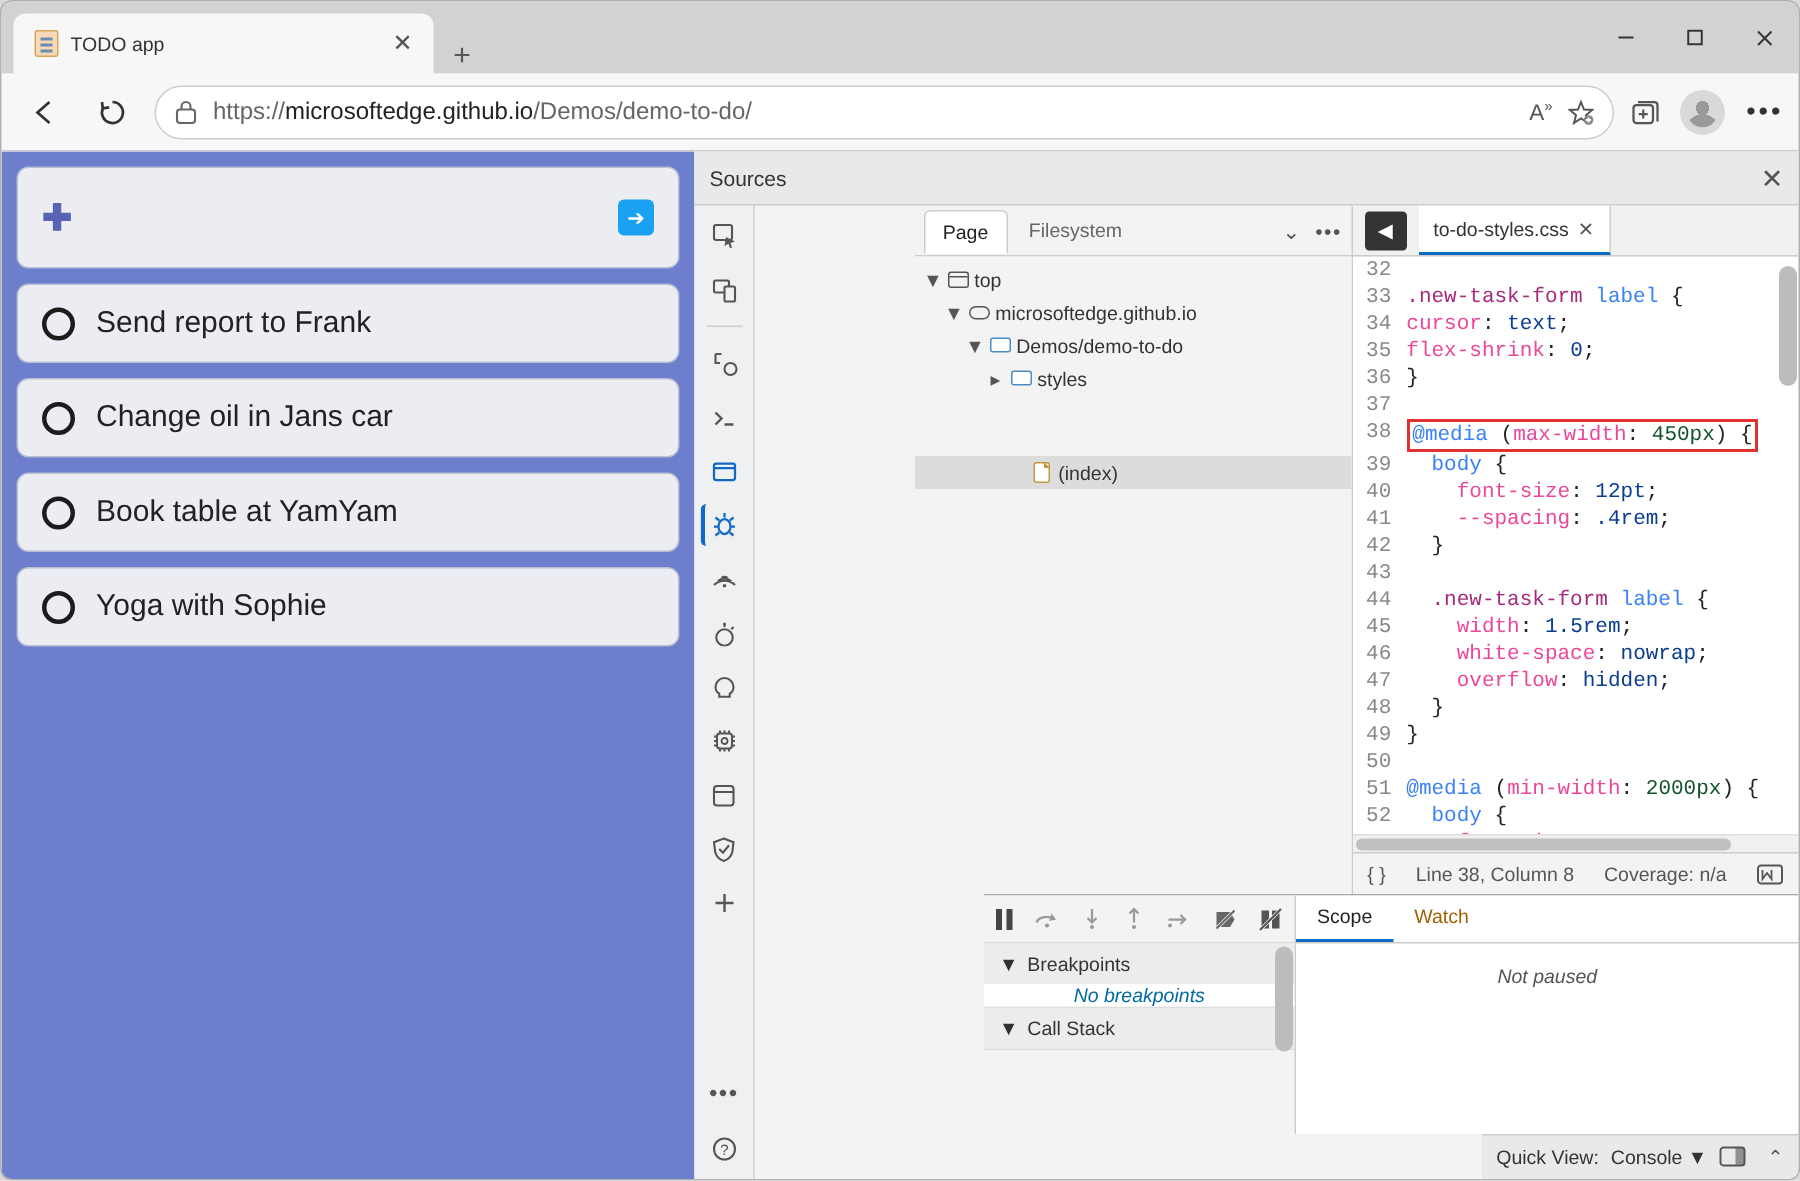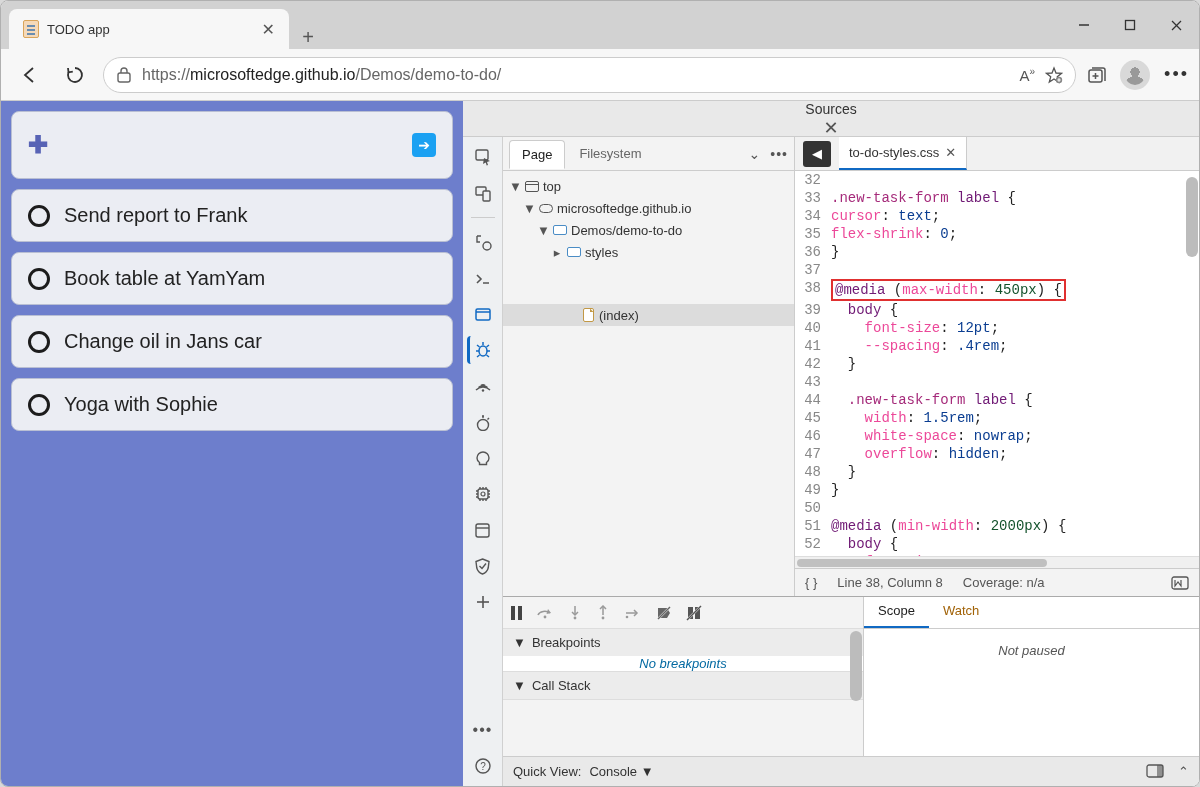--- a/index.html
+++ b/index.html
@@ -32,31 +32,31 @@
 .app { width: 462px; background: #6d7ecc; padding: 10px; overflow: auto; }
 .card { background: #ebedf3; border: 1px solid #b9bfd3; border-radius: 8px; padding: 14px 16px; margin-bottom: 10px; display: flex; align-items: center; gap: 14px; }
 .card.header { justify-content: space-between; height: 68px; }
 .plus-icon { color: #5863b5; font-size: 24px; font-weight: bold; }
 .arrow-btn { width: 24px; height: 24px; background: #1ba1f2; border-radius: 4px; display: flex; align-items: center; justify-content: center; color: #fff; font-size: 14px; }
 .task-circle { width: 22px; height: 22px; border: 3px solid #1c1c1c; border-radius: 50%; flex-shrink: 0; }
 .task-text { font-size: 20px; color: #222; }
 
 
 .devtools { flex: 1; display: flex; flex-direction: column; background: #f3f3f3; }
-.dt-header { display: flex; align-items: center; height: 36px; padding: 0 10px; background: #e9e9e9; border-bottom: 1px solid #ccc; flex-direction: column; }
+.dt-header { display: flex; align-items: center; height: 36px; padding: 0 10px; background: #e9e9e9; border-bottom: 1px solid #ccc; }
 .dt-header .title { font-size: 14px; flex: 1; }
 .dt-close { font-size: 18px; color: #555; }
 
 .dt-main { display: flex; flex: 1; overflow: hidden; }
 .dt-rail { width: 40px; background: #eef0f2; border-right: 1px solid #d0d0d0; display: flex; flex-direction: column; align-items: center; padding: 6px 0; gap: 8px; }
 .rail-icon { width: 28px; height: 28px; display: flex; align-items: center; justify-content: center; color: #555; border-radius: 4px; font-size: 16px; }
 .rail-icon.active { color: #1069c3; }
 .rail-spacer { flex: 1; }
 
-.dt-body { flex: 1; display: flex; flex-direction: column; }
+.dt-body { flex: 1; display: flex; flex-direction: column; align-items: flex-end; }
 .dt-top { flex: 1; display: flex; overflow: hidden; }
 
 .nav-panel { width: 292px; border-right: 1px solid #ccc; display: flex; flex-direction: column; background: #f3f3f3; }
 .nav-tabs { display: flex; align-items: center; height: 34px; border-bottom: 1px solid #ccc; padding: 0 6px; gap: 2px; }
 .nav-tab { padding: 6px 12px; font-size: 13px; color: #666; border-radius: 4px 4px 0 0; }
 .nav-tab.active { background: #fff; border: 1px solid #ccc; border-bottom-color: #fff; color: #222; margin-bottom: -1px;}
 .nav-overflow { margin-left: auto; display: flex; gap: 10px; color: #555; font-size: 14px; }
 .tree { flex: 1; overflow: auto; font-size: 13px; background: #f3f3f3; padding: 4px 0; }
 .tree-row { display: flex; align-items: center; height: 22px; padding-left: 6px; gap: 4px; }
 .tree-row .tw { display: inline-block; width: 12px; text-align: center; color: #555; }
@@ -75,21 +75,21 @@
 .editor-tab { display: flex; align-items: center; gap: 6px; padding: 0 10px; height: 100%; background: #fff; border-right: 1px solid #ccc; border-bottom: 2px solid #1069c3; font-size: 13px; }
 .code-wrap { flex: 1; overflow: auto; position: relative; }
 .code { font-family: Consolas, "Courier New", monospace; font-size: 14px; line-height: 18px; white-space: pre; padding: 0; }
 .code-line { display: flex; }
 .ln { width: 36px; text-align: right; color: #888; padding-right: 10px; user-select: none; flex-shrink: 0; }
 .cl { flex: 1; }
 .hl-box { border: 2px solid #e03030; padding: 0 2px; display: inline-block; }
 .tok-sel { color: #a52a7a; }
 .tok-prop { color: #ec4899; }
 .tok-val { color: #0a3d91; }
-.tok-at { color: #701a75; }
+.tok-at { color: #3b82f6; }
 .tok-num { color: #14532d; }
 .tok-plain { color: #222; }
 .statusline { display: flex; align-items: center; height: 28px; border-top: 1px solid #ccc; padding: 0 10px; gap: 20px; font-size: 13px; color: #555; background: #f3f3f3; }
 
 .bottom-split { display: flex; height: 160px; border-top: 1px solid #aaa; }
 .debug-left { flex: 1; display: flex; flex-direction: column; background: #f3f3f3; border-right: 1px solid #ccc; position: relative; }
 .debug-toolbar { display: flex; align-items: center; height: 32px; padding: 0 8px; gap: 14px; color: #555; border-bottom: 1px solid #ddd; }
 .pause-bars { display: inline-flex; gap: 3px; }
 .pause-bars span { width: 4px; height: 14px; background: #444; }
 .db-section { border-bottom: 1px solid #ddd; }
@@ -193,25 +193,25 @@
       <div class="card header">
         <span class="plus-icon">✚</span>
         <span class="arrow-btn">➔</span>
       </div>
       <div class="card">
           <span class="task-circle"></span>
           <span class="task-text">Send report to Frank</span>
         </div>
       <div class="card">
           <span class="task-circle"></span>
-          <span class="task-text">Book table at YamYam</span>
+          <span class="task-text">Change oil in Jans car</span>
         </div>
       <div class="card">
           <span class="task-circle"></span>
-          <span class="task-text">Change oil in Jans car</span>
+          <span class="task-text">Book table at YamYam</span>
         </div>
       <div class="card">
           <span class="task-circle"></span>
           <span class="task-text">Yoga with Sophie</span>
         </div>
     </div>
 
     <div class="devtools">
       <div class="dt-header">
         <span class="title">Sources</span>

